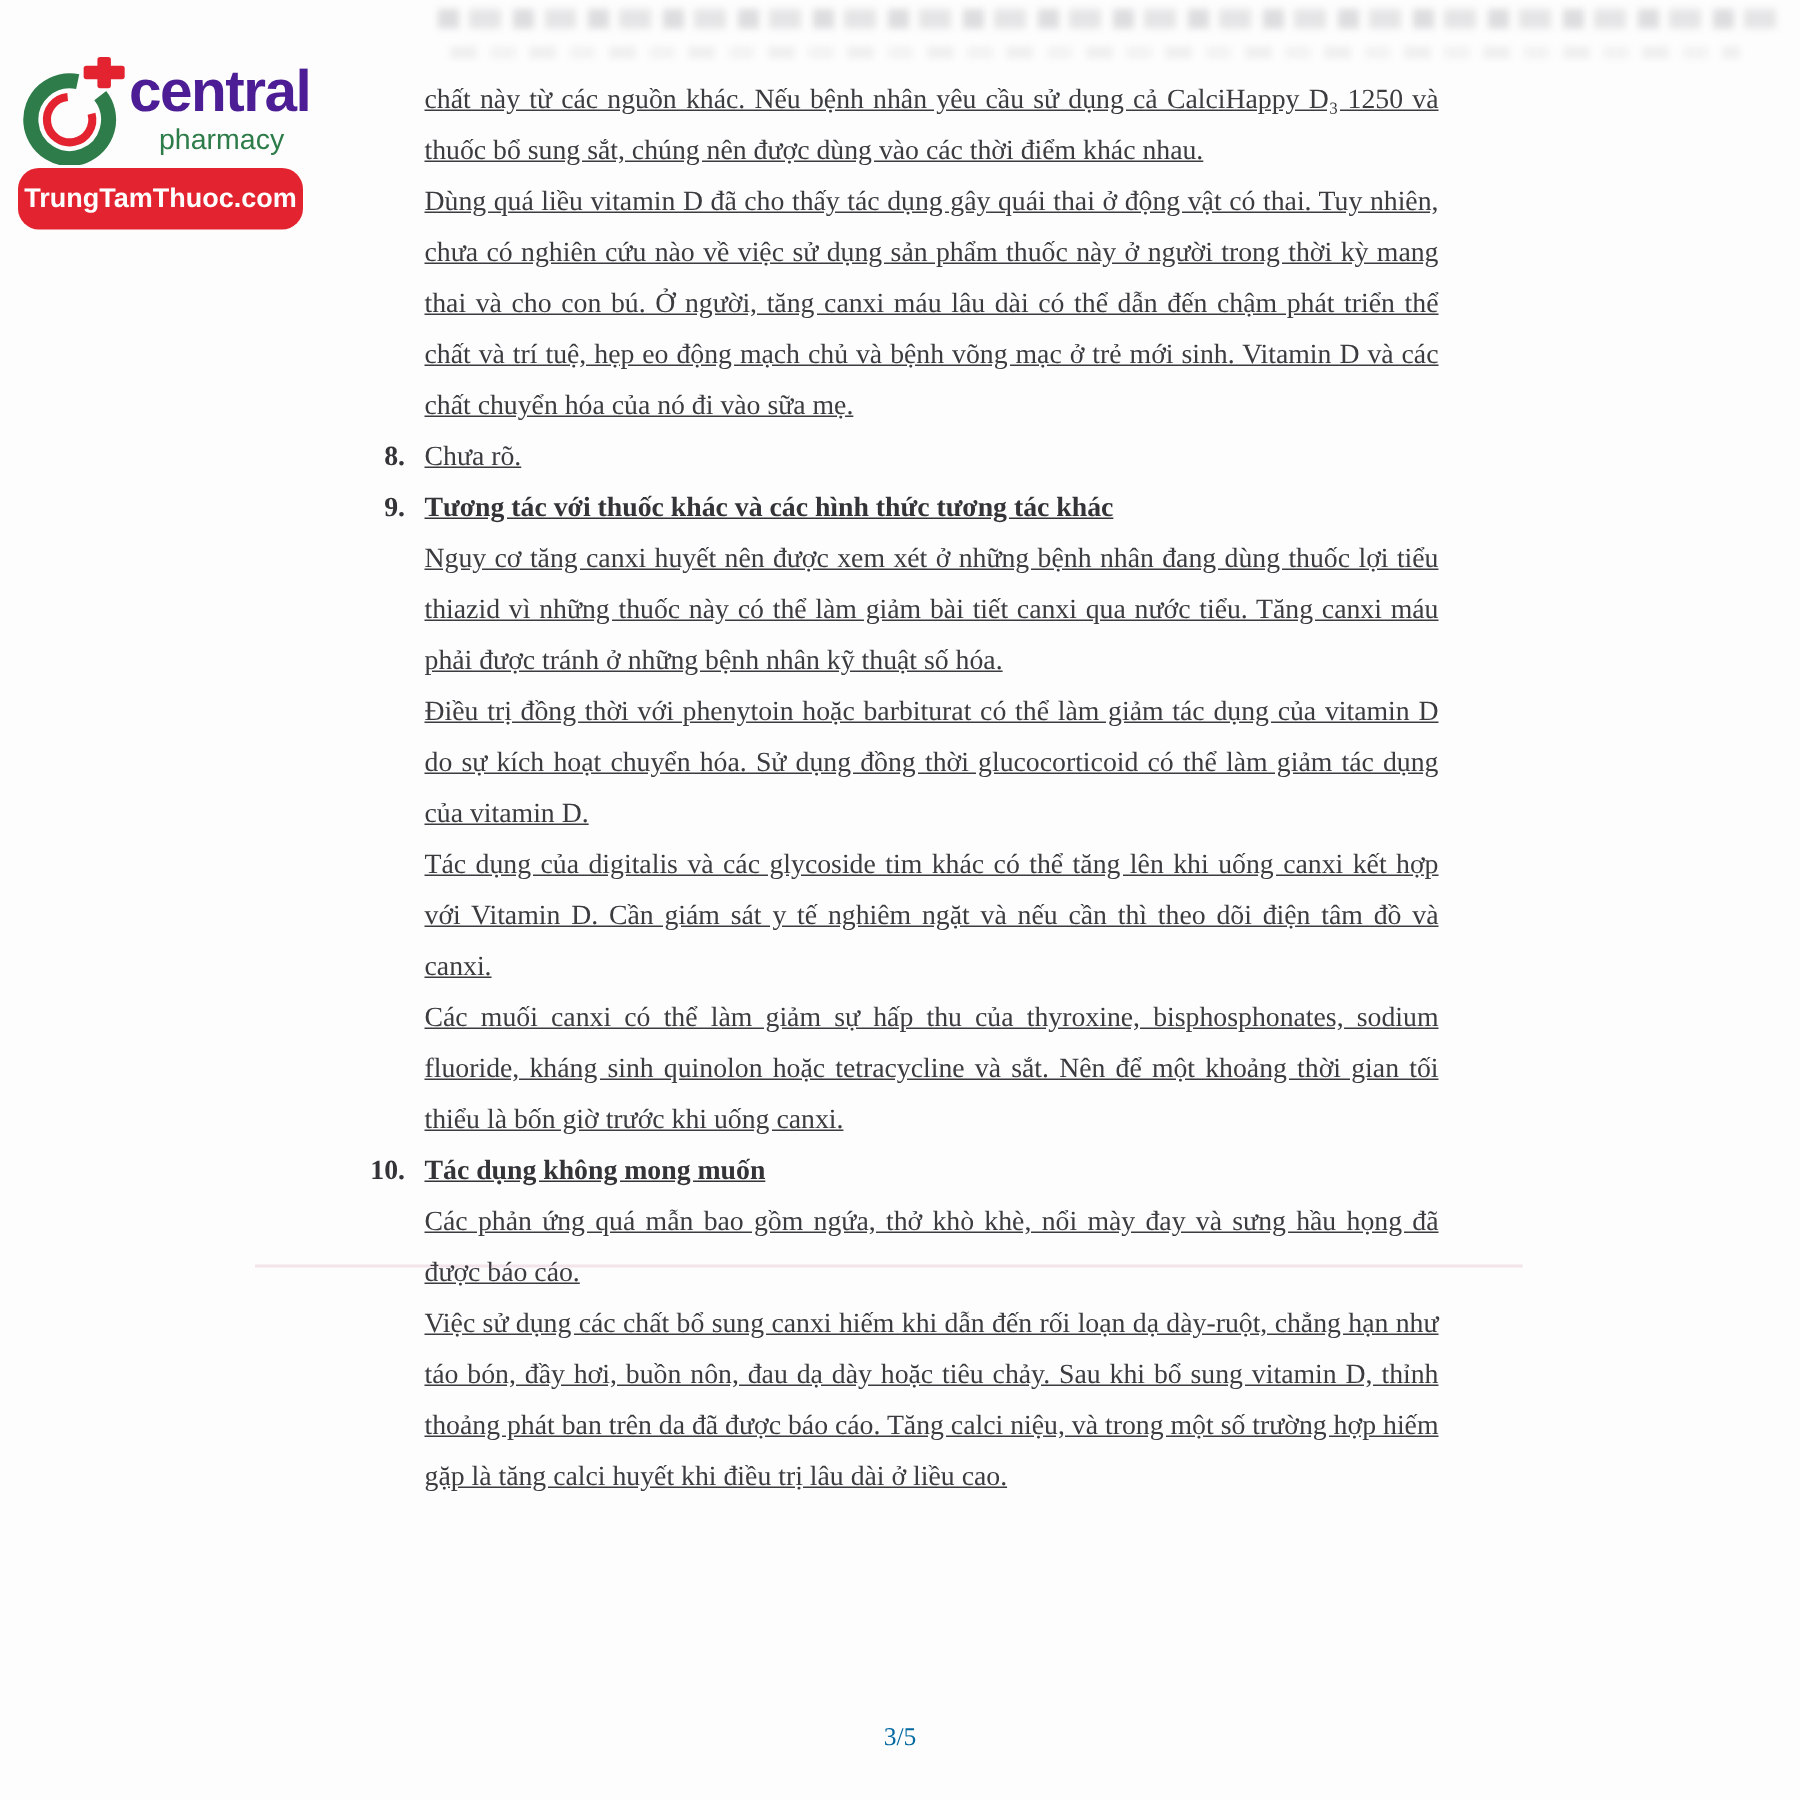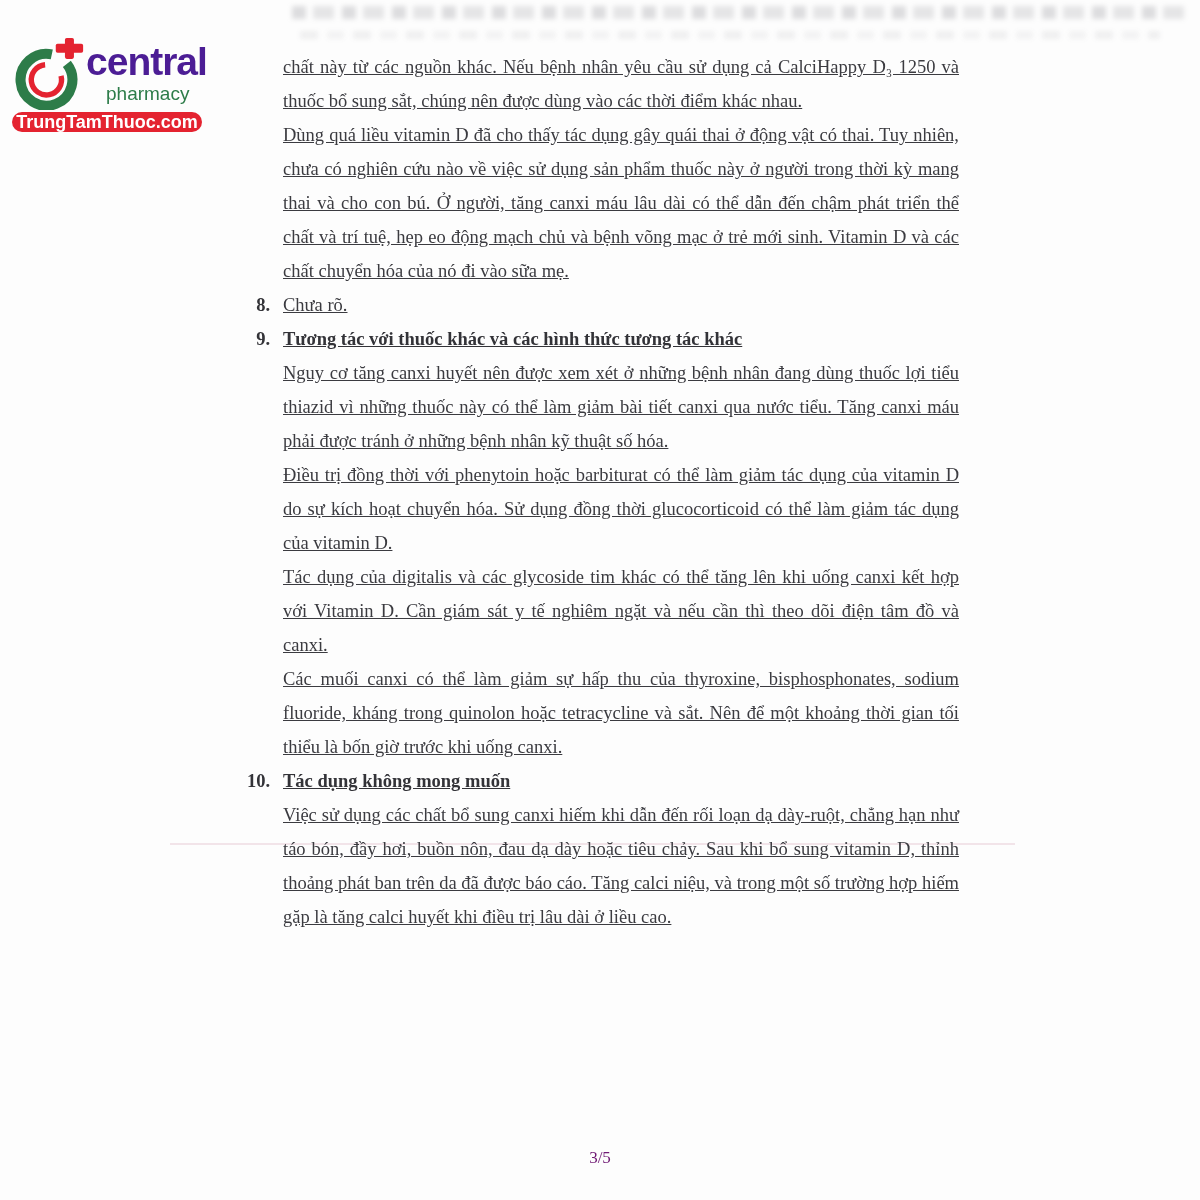--- a/index.html
+++ b/index.html
@@ -14,21 +14,21 @@
     position:absolute;left:74px;top:6px;
     font-family:"Liberation Sans","DejaVu Sans",sans-serif;
     font-weight:bold;font-size:39px;letter-spacing:-1px;color:#4c1d95;line-height:1;
   }
   .tagline{
     position:absolute;left:94px;top:48px;
     font-family:"Liberation Sans","DejaVu Sans",sans-serif;
     font-weight:500;font-size:19px;color:#2d7c49;line-height:1;
   }
   .badge{
-    position:absolute;left:0px;top:76px;width:190px;height:20px;
+    position:absolute;left:0px;top:76px;width:190px;height:41px;
     background:#e42330;border-radius:14px;
     display:flex;align-items:center;justify-content:center;
     font-family:"Liberation Sans","DejaVu Sans",sans-serif;
     font-weight:bold;font-size:18px;color:#ffffff;
   }
   
   .ghost{position:absolute;filter:blur(2.5px);pointer-events:none;}
   .ghost-1{
     left:292px;top:6px;width:895px;height:13px;
     background:repeating-linear-gradient(90deg,
@@ -54,21 +54,21 @@
   .block{margin:0;text-decoration:underline;}
   .heading{
     font-weight:bold;position:relative;text-align:left;color:#333338;
   }
   .heading .num{
     position:absolute;right:calc(100% + 13px);white-space:nowrap;
   }
   
   .footer{
     position:absolute;left:0;top:1148px;width:100%;
-    text-align:center;font-size:17px;color:#701a75;font-family:Liberation Serif, serif;
+    text-align:center;font-size:17px;color:#0369a1;font-family:Liberation Serif, serif;
   }
 </style>
 </head>
 <body>
 
 <div>
 
   <div class="ghost ghost-1"></div>
   <div class="ghost ghost-2"></div>
 
@@ -93,20 +93,21 @@
 
   <div class="doc-body">
       <p class="block para">chất này từ các nguồn khác. Nếu bệnh nhân yêu cầu sử dụng cả CalciHappy D₃ 1250 và thuốc bổ sung sắt, chúng nên được dùng vào các thời điểm khác nhau.</p>
       <p class="block para">Dùng quá liều vitamin D đã cho thấy tác dụng gây quái thai ở động vật có thai. Tuy nhiên, chưa có nghiên cứu nào về việc sử dụng sản phẩm thuốc này ở người trong thời kỳ mang thai và cho con bú. Ở người, tăng canxi máu lâu dài có thể dẫn đến chậm phát triển thể chất và trí tuệ, hẹp eo động mạch chủ và bệnh võng mạc ở trẻ mới sinh. Vitamin D và các chất chuyển hóa của nó đi vào sữa mẹ.</p>
       <div class="block heading"><span class="num">8.</span></div>
       <p class="block para">Chưa rõ.</p>
       <div class="block heading"><span class="num">9.</span><span>Tương tác với thuốc khác và các hình thức tương tác khác</span></div>
       <p class="block para">Nguy cơ tăng canxi huyết nên được xem xét ở những bệnh nhân đang dùng thuốc lợi tiểu thiazid vì những thuốc này có thể làm giảm bài tiết canxi qua nước tiểu. Tăng canxi máu phải được tránh ở những bệnh nhân kỹ thuật số hóa.</p>
       <p class="block para">Điều trị đồng thời với phenytoin hoặc barbiturat có thể làm giảm tác dụng của vitamin D do sự kích hoạt chuyển hóa. Sử dụng đồng thời glucocorticoid có thể làm giảm tác dụng của vitamin D.</p>
       <p class="block para">Tác dụng của digitalis và các glycoside tim khác có thể tăng lên khi uống canxi kết hợp với Vitamin D. Cần giám sát y tế nghiêm ngặt và nếu cần thì theo dõi điện tâm đồ và canxi.</p>
-      <p class="block para">Các muối canxi có thể làm giảm sự hấp thu của thyroxine, bisphosphonates, sodium fluoride, kháng trong quinolon hoặc tetracycline và sắt. Nên để một khoảng thời gian tối thiểu là bốn giờ trước khi uống canxi.</p>
+      <p class="block para">Các muối canxi có thể làm giảm sự hấp thu của thyroxine, bisphosphonates, sodium fluoride, kháng sinh quinolon hoặc tetracycline và sắt. Nên để một khoảng thời gian tối thiểu là bốn giờ trước khi uống canxi.</p>
       <div class="block heading"><span class="num">10.</span><span>Tác dụng không mong muốn</span></div>
+      <p class="block para">Các phản ứng quá mẫn bao gồm ngứa, thở khò khè, nổi mày đay và sưng hầu họng đã được báo cáo.</p>
       <p class="block para">Việc sử dụng các chất bổ sung canxi hiếm khi dẫn đến rối loạn dạ dày-ruột, chẳng hạn như táo bón, đầy hơi, buồn nôn, đau dạ dày hoặc tiêu chảy. Sau khi bổ sung vitamin D, thỉnh thoảng phát ban trên da đã được báo cáo. Tăng calci niệu, và trong một số trường hợp hiếm gặp là tăng calci huyết khi điều trị lâu dài ở liều cao.</p>
     </div>
 
   <div class="footer">3/5</div>
 
 </div>
 
 </body></html>

